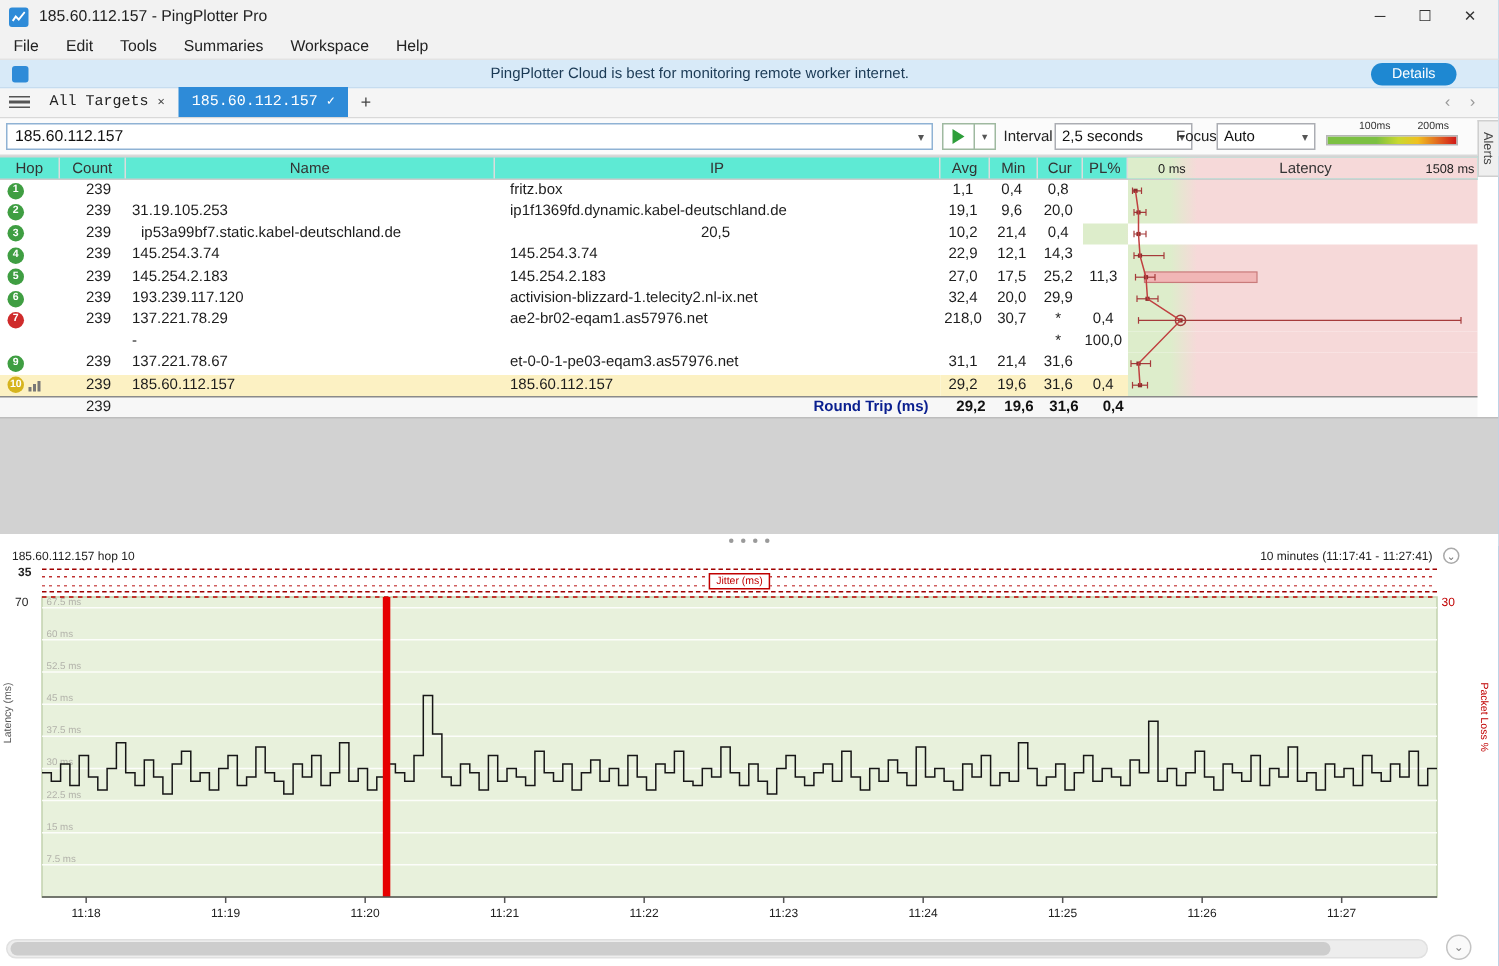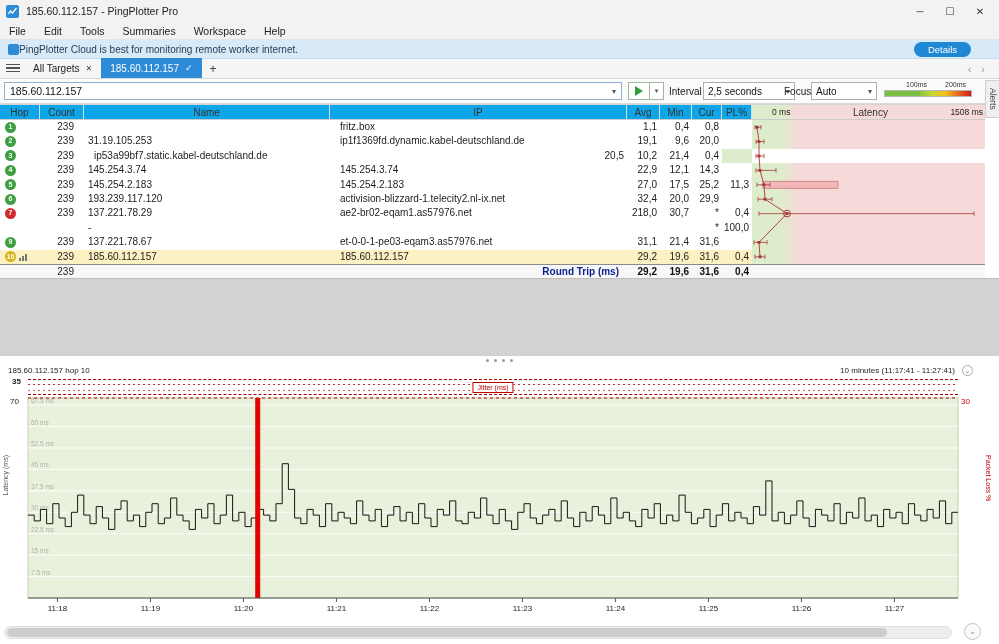--- a/index.html
+++ b/index.html
@@ -22,27 +22,27 @@
 
   
   .menubar { position:absolute; left:0; top:22px; width:999px; height:18px;
     background:#f2f2f2; display:flex; align-items:center; border-bottom:1px solid #e3e3e3; }
   .menuitem { font-size:10.5px; color:#222; padding:0 9px; }
 
   
   .banner { position:absolute; left:0; top:40px; width:999px; height:19px;
     background:var(--banner-bg); display:flex; align-items:center; border-bottom:1px solid #c6dcef; }
   .banner-logo { width:11px; height:11px; background:var(--accent-blue); border-radius:2px; margin-left:8px; }
-  .banner-text { flex:1; text-align:left; font-size:10px; color:#1b3a55; }
+  .banner-text { flex:1; text-align:center; font-size:10px; color:#1b3a55; }
   .details-btn { margin-right:28px; background:#1e88d2; color:#fff; font-size:9.5px;
     border:none; border-radius:9px; padding:2px 14px; }
 
   
   .tabbar { position:absolute; left:0; top:59px; width:999px; height:20px;
-    background:#f5f5f5; display:flex; align-items:flex-end; border-bottom:1px solid #d9d9d9; }
+    background:#f5f5f5; display:flex; align-items:flex-end; border-bottom:1px solid #d9d9d9;font-family:Liberation Mono, monospace; }
   .tab-menu-icon { width:14px; height:14px; margin:0 4px 3px 6px; display:flex; flex-direction:column; justify-content:center; gap:2px; }
   .tab-menu-icon i { display:block; height:1.5px; background:#555; }
   .tab { height:20px; display:flex; align-items:center; gap:6px; padding:0 9px; font-size:10px; color:#222; }
   .tab.active { background:var(--accent-blue); color:#fff; }
   .tclose { font-size:8px; color:#444; }
   .tab.active .tcheck { font-size:9px; color:#fff; }
   .addtab { font-size:12px; color:#444; padding:0 8px 2px 8px; }
   .tab-scroll { margin-left:auto; display:flex; gap:10px; padding:0 14px 3px 0; color:#9a9a9a; font-size:11px; }
 
   
@@ -65,37 +65,37 @@
     background:linear-gradient(to right, #7cc043 0%, #7cc043 38%, #c9d830 55%, #f0c020 70%, #e05a20 88%, #d01818 100%);
     border:1px solid #b5b5b5; }
 
   
   .alerts-tab { position:absolute; right:0; top:80px; width:14px; height:38px;
     background:#efefef; border:1px solid #cfcfcf; border-right:none;
     writing-mode:vertical-rl; font-size:8.5px; color:#444; display:flex; align-items:center; justify-content:center; }
 
   
   .tgrid { display:grid; grid-template-columns:40px 44px 246px 297px 33px 32px 30px 30px 233px; width:985px; }
-  .thead-row { position:absolute; left:0; top:104px; height:16px; background:#0ea5e9;
+  .thead-row { position:absolute; left:0; top:104px; height:16px; background:#5eead4;
     border-top:1px solid #d4d4d4; border-bottom:1px solid #cccccc; }
   .th { font-size:10px; color:#333; text-align:center; line-height:15px; border-right:1px solid #dcdcdc; overflow:hidden; white-space:nowrap; }
   .th.graphhead { display:flex; align-items:center; border-right:none;
     background:linear-gradient(to right, var(--lat-green) 0px, var(--lat-green) 28px, var(--lat-pink) 46px); }
   .graphhead .zero { font-size:8.5px; padding-left:20px; color:#222; }
   .graphhead .lat { flex:1; text-align:center; font-size:10px; color:#333; }
   .graphhead .max { font-size:8.5px; padding-right:2px; color:#222; }
 
   #trace-rows { position:absolute; left:0; top:120px; width:985px; }
   .trow { height:14.4px; background:#fff; }
   .c { font-size:10px; color:#1d1d1d; line-height:14.4px; white-space:nowrap; overflow:hidden; }
   .c.hop { display:flex; align-items:center; justify-content:flex-start; padding-left:5px; gap:3px; }
   .c.count { text-align:right; padding-right:10px; }
   .c.ip { padding-left:4px; }
   .c.name { padding-left:10px; }
-  .c.num { text-align:right; padding-right:3px; }
+  .c.num { text-align:center; padding-right:3px; }
   .c.graphcell { background:linear-gradient(to right, var(--lat-green) 0px, var(--lat-green) 28px, var(--lat-pink) 46px); }
   .trow.selected .c { background:var(--selected-row); }
   .trow.selected .c.graphcell { background:linear-gradient(to right, var(--lat-green) 0px, var(--lat-green) 28px, var(--lat-pink) 46px); }
   .badge { width:11px; height:11px; border-radius:50%; color:#fff; font-size:7px; font-weight:bold;
     display:inline-flex; align-items:center; justify-content:center; flex:none; }
   .badge.green { background:var(--badge-green); }
   .badge.red { background:var(--badge-red); }
   .badge.yellow { background:var(--badge-yellow); }
   .gi { display:inline-flex; align-items:flex-end; gap:1px; height:8px; }
   .gi i { display:block; width:2px; background:#777; }

